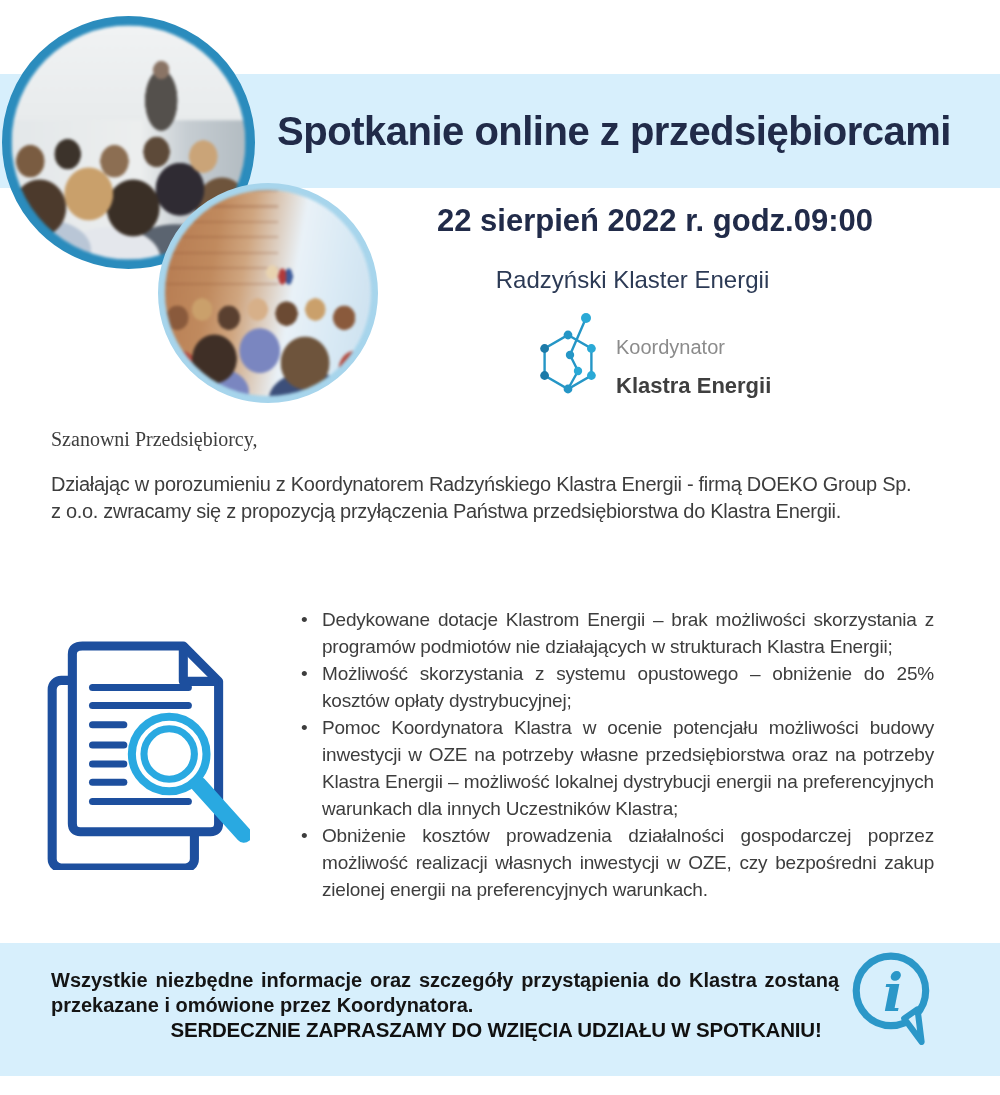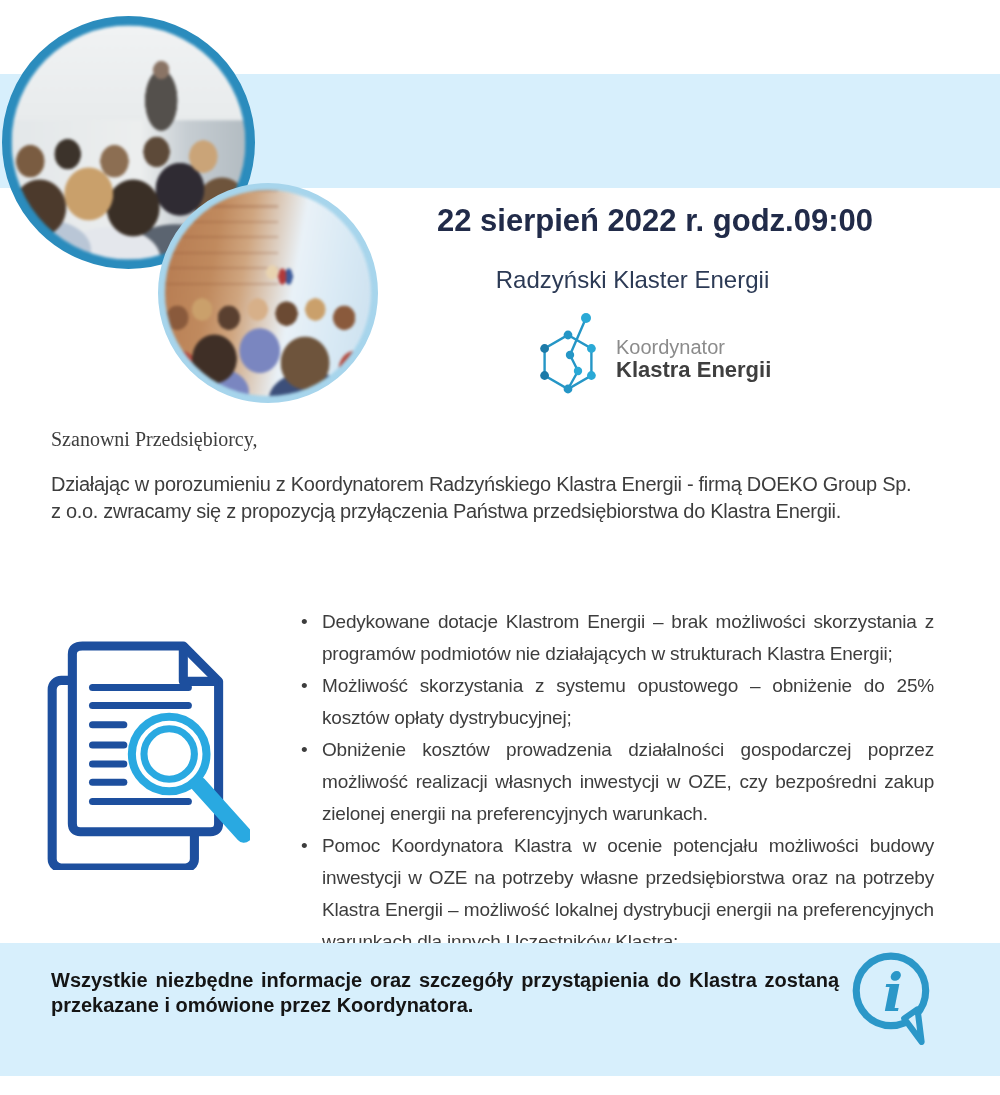--- a/index.html
+++ b/index.html
@@ -66,45 +66,46 @@
     background-size:auto,auto,auto,auto,auto,auto,auto,auto,auto,auto,auto,auto,auto,auto,auto,auto,auto,55% 48%,auto;
   }
   
   .event-date{position:absolute;top:203px;left:310px;width:690px;text-align:center;
     font-size:31px;font-weight:bold;color:#212b49;white-space:nowrap;}
   .organization{position:absolute;top:266px;left:310px;width:645px;text-align:center;
     font-size:24px;color:#2c3a55;}
   .logo{position:absolute;left:538px;top:310px;display:flex;align-items:flex-start;}
   .logo-text{margin-left:10px;padding-top:26px;line-height:1.12;}
   .logo-line1{font-size:20px;color:#8b8b8b;}
-  .logo-line2{font-size:22px;font-weight:bold;color:#3f3f3f;}
+  .logo-line2{font-size:22px;font-weight:bold;color:#3f3f3f;margin-top:16px;}
   
   .bodytext{color:#3d3d3d;font-size:20px;line-height:27px;margin:0;}
   .salutation{position:absolute;top:426px;left:51px;font-family:Liberation Serif, serif;}
   .para1{position:absolute;top:471px;left:51px;width:866px;letter-spacing:-.3px;}
   .para2{position:absolute;top:536px;left:51px;width:876px;text-align:justify;letter-spacing:-.3px;}
   .benefits{position:absolute;top:606px;left:322px;width:612px;margin:0;padding:0;
-    list-style:none;color:#3d3d3d;font-size:19px;line-height:32px;letter-spacing:-.2px;}
+    list-style:none;color:#3d3d3d;font-size:19px;line-height:27px;letter-spacing:-.2px;}
   .benefits li{position:relative;text-align:justify;}
   .benefits li::before{content:"•";position:absolute;left:-21px;top:0;color:#3d3d3d;}
   .doc-icon{position:absolute;left:45px;top:638px;}
   
   .band-bottom{top:943px;height:133px;}
   .footer-note{position:absolute;top:968px;left:51px;width:788px;margin:0;
     font-size:20px;font-weight:bold;color:#151515;line-height:25px;text-align:justify;}
   .footer-cta{position:absolute;top:1018px;left:51px;width:890px;margin:0;text-align:center;
     font-size:20.5px;font-weight:bold;color:#101010;letter-spacing:-.2px;white-space:nowrap;}
   .info-icon{position:absolute;left:849px;top:949px;}
 </style>
 </head>
 <body>
 
 <div class="page">
 
   <div class="band band-top"></div>
+  <h1 class="page-title">Spotkanie online z przedsiębiorcami</h1>
 
   <div class="photo-circle photo1">
     <div class="photo-scene scene-audience-cool"></div>
   </div>
   <div class="photo-circle photo2">
     <div class="photo-scene scene-audience-warm"></div>
   </div>
 
   <div class="event-date">22 sierpień 2022 r. godz.09:00</div>
   <div class="organization">Radzyński Klaster Energii</div>
@@ -156,26 +157,27 @@
         <circle cx="123" cy="115" r="37" stroke-width="8"></circle>
         <circle cx="123" cy="115" r="25" stroke-width="7"></circle>
         <line x1="152" y1="145" x2="197" y2="195" stroke-width="16" stroke-linecap="round"></line>
       </g>
     </svg>
   </div>
 
   <ul class="benefits">
       <li>Dedykowane dotacje Klastrom Energii – brak możliwości skorzystania z programów podmiotów nie działających w strukturach Klastra Energii;</li>
       <li>Możliwość skorzystania z systemu opustowego – obniżenie do 25% kosztów opłaty dystrybucyjnej;</li>
+      <li>Pomoc Koordynatora Klastra w ocenie potencjału możliwości budowy inwestycji w OZE na potrzeby własne przedsiębiorstwa oraz na potrzeby Klastra Energii – możliwość lokalnej dystrybucji energii na preferencyjnych warunkach dla innych Uczestników Klastra;</li>
       <li>Obniżenie kosztów prowadzenia działalności gospodarczej poprzez możliwość realizacji własnych inwestycji w OZE, czy bezpośredni zakup zielonej energii na preferencyjnych warunkach.</li>
-      <li>Pomoc Koordynatora Klastra w ocenie potencjału możliwości budowy inwestycji w OZE na potrzeby własne przedsiębiorstwa oraz na potrzeby Klastra Energii – możliwość lokalnej dystrybucji energii na preferencyjnych warunkach dla innych Uczestników Klastra;</li>
     </ul>
 
   <div class="band band-bottom"></div>
   <p class="footer-note">Wszystkie niezbędne informacje oraz szczegóły przystąpienia do Klastra zostaną przekazane i omówione przez Koordynatora.</p>
+  <p class="footer-cta">SERDECZNIE ZAPRASZAMY DO WZIĘCIA UDZIAŁU W SPOTKANIU!</p>
 
   <div class="info-icon">
     <svg width="88" height="96" viewBox="0 0 84 94">
       <circle cx="40" cy="41" r="34" fill="none" stroke="#2b97c8" stroke-width="7"></circle>
       <path d="M53 68 L70 91 L66 59 Z" fill="#d7effc" stroke="#2b97c8" stroke-width="6" stroke-linejoin="round"></path>
       <text x="42" y="61" text-anchor="middle" font-family="DejaVu Serif, serif" font-style="italic" font-weight="bold" font-size="52" fill="#2b97c8">i</text>
     </svg>
   </div>
 
 </div>

